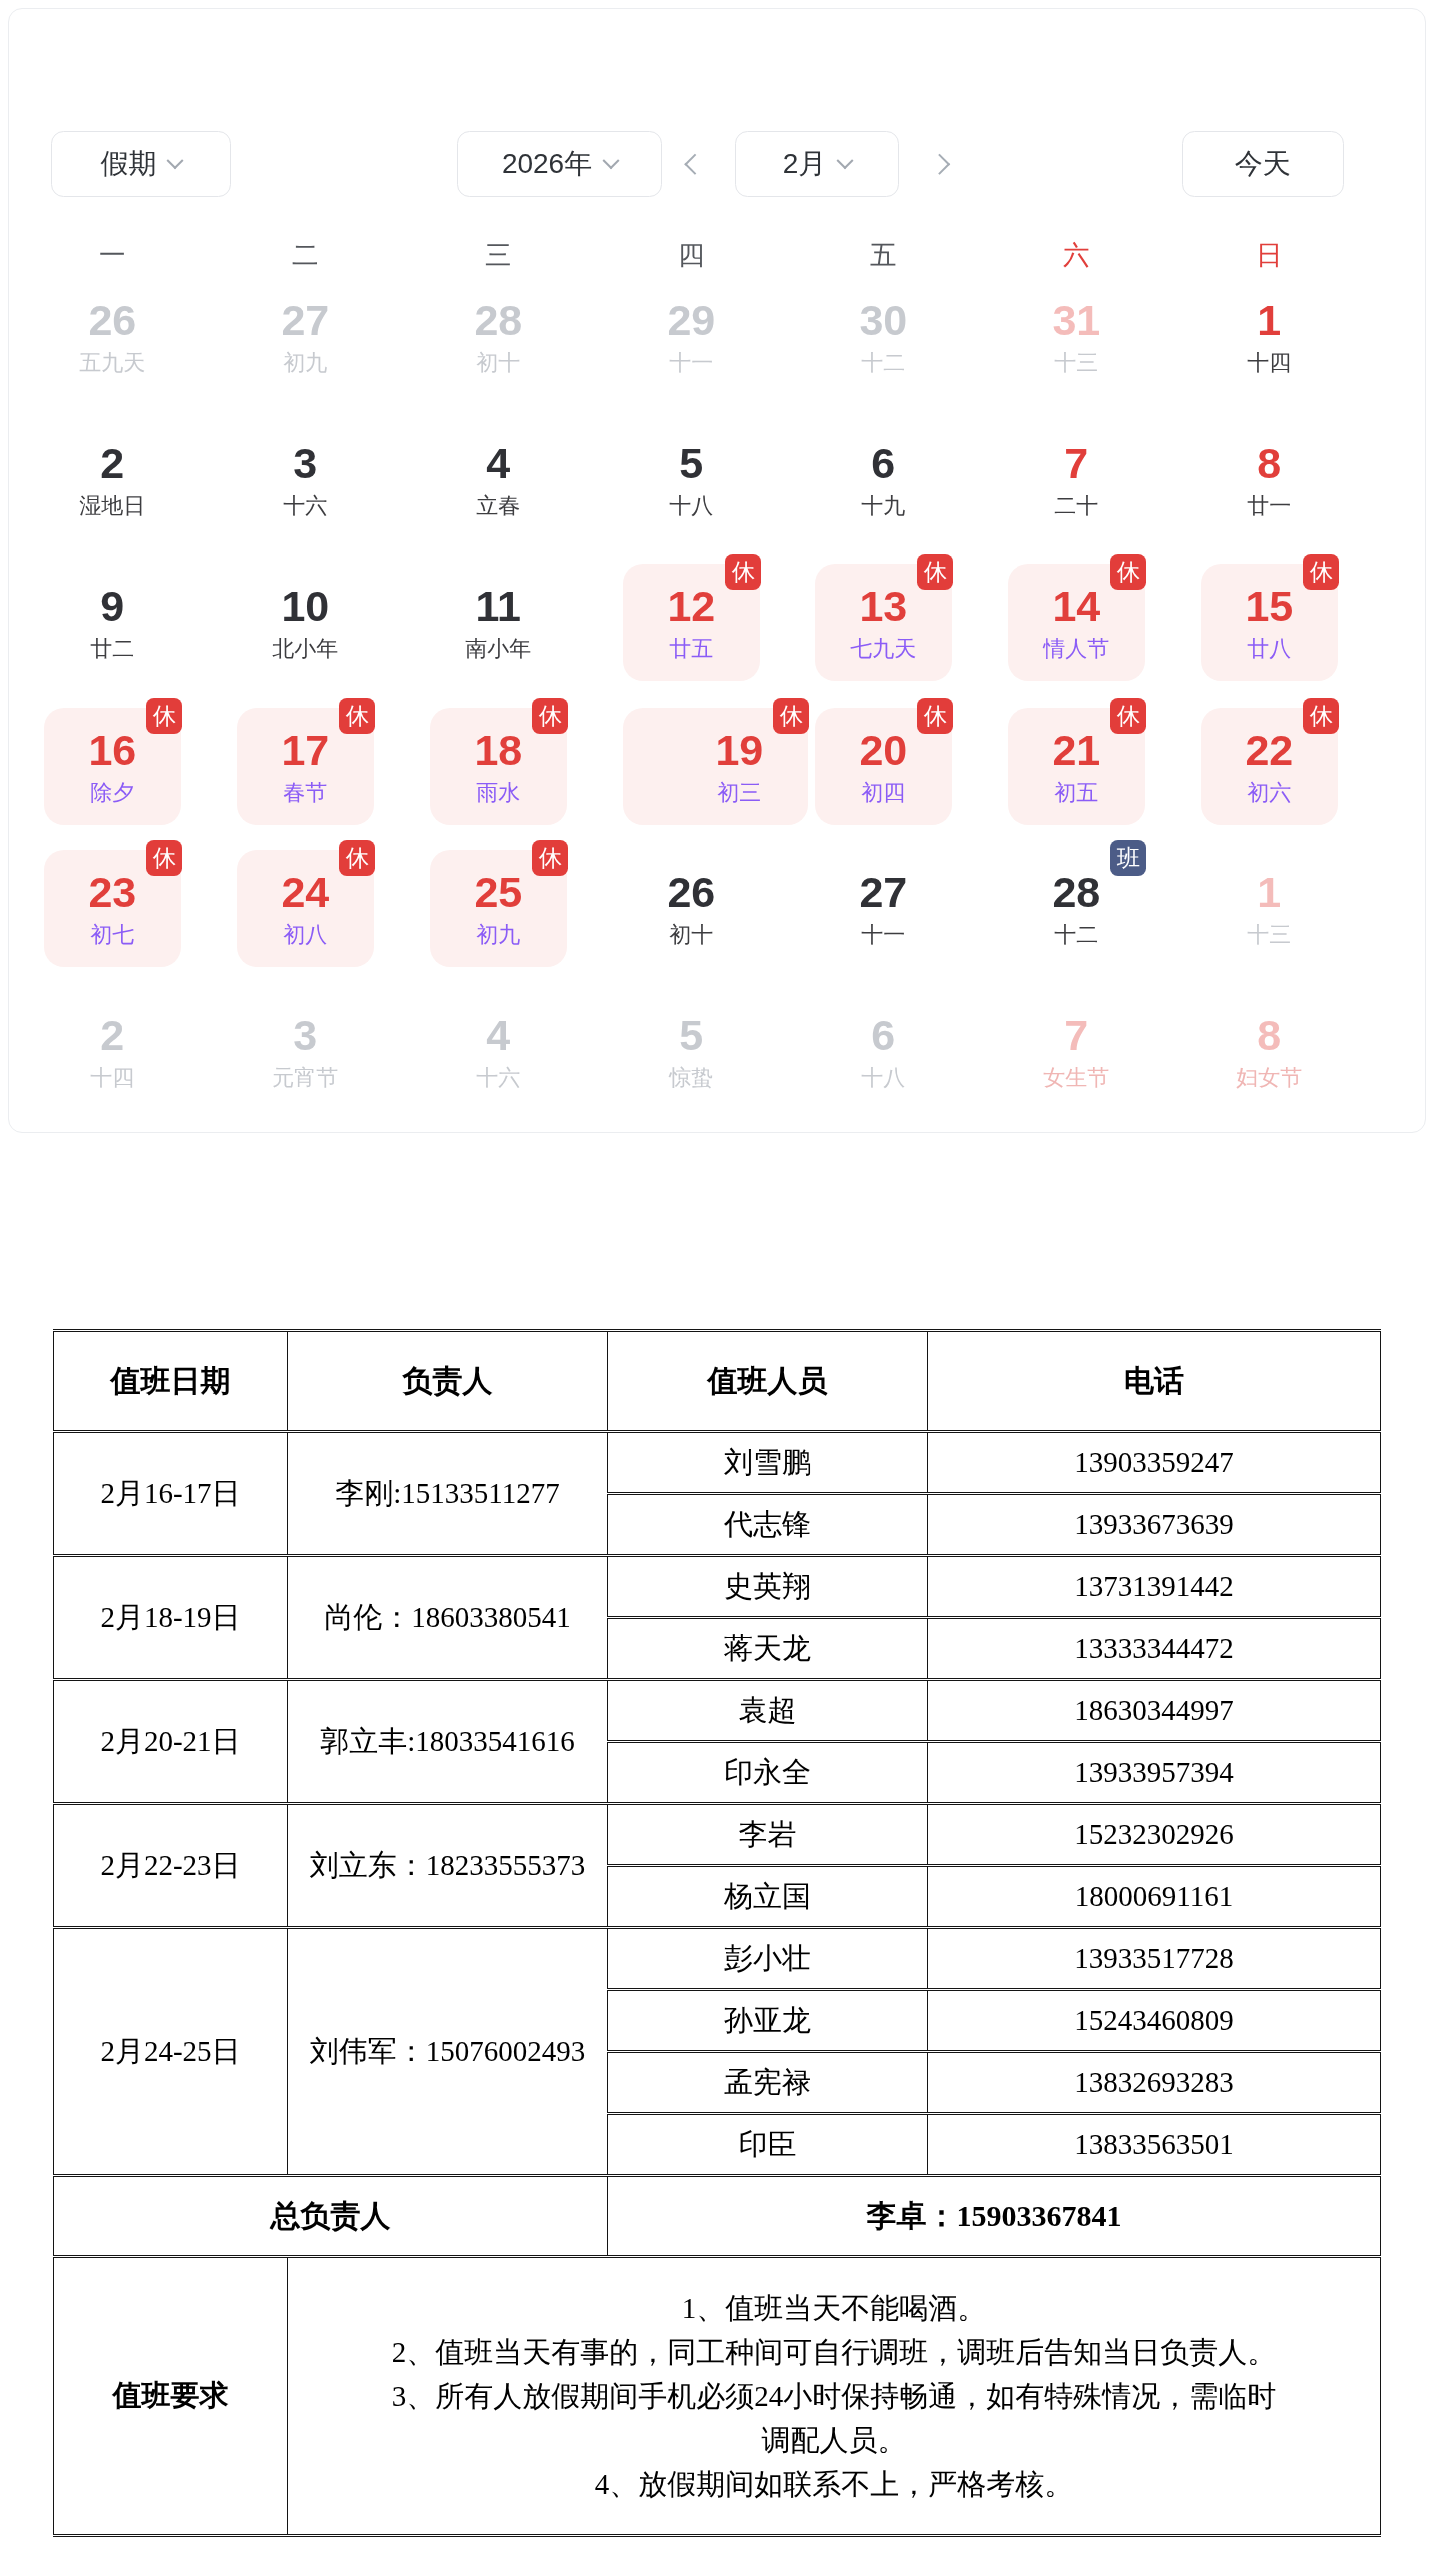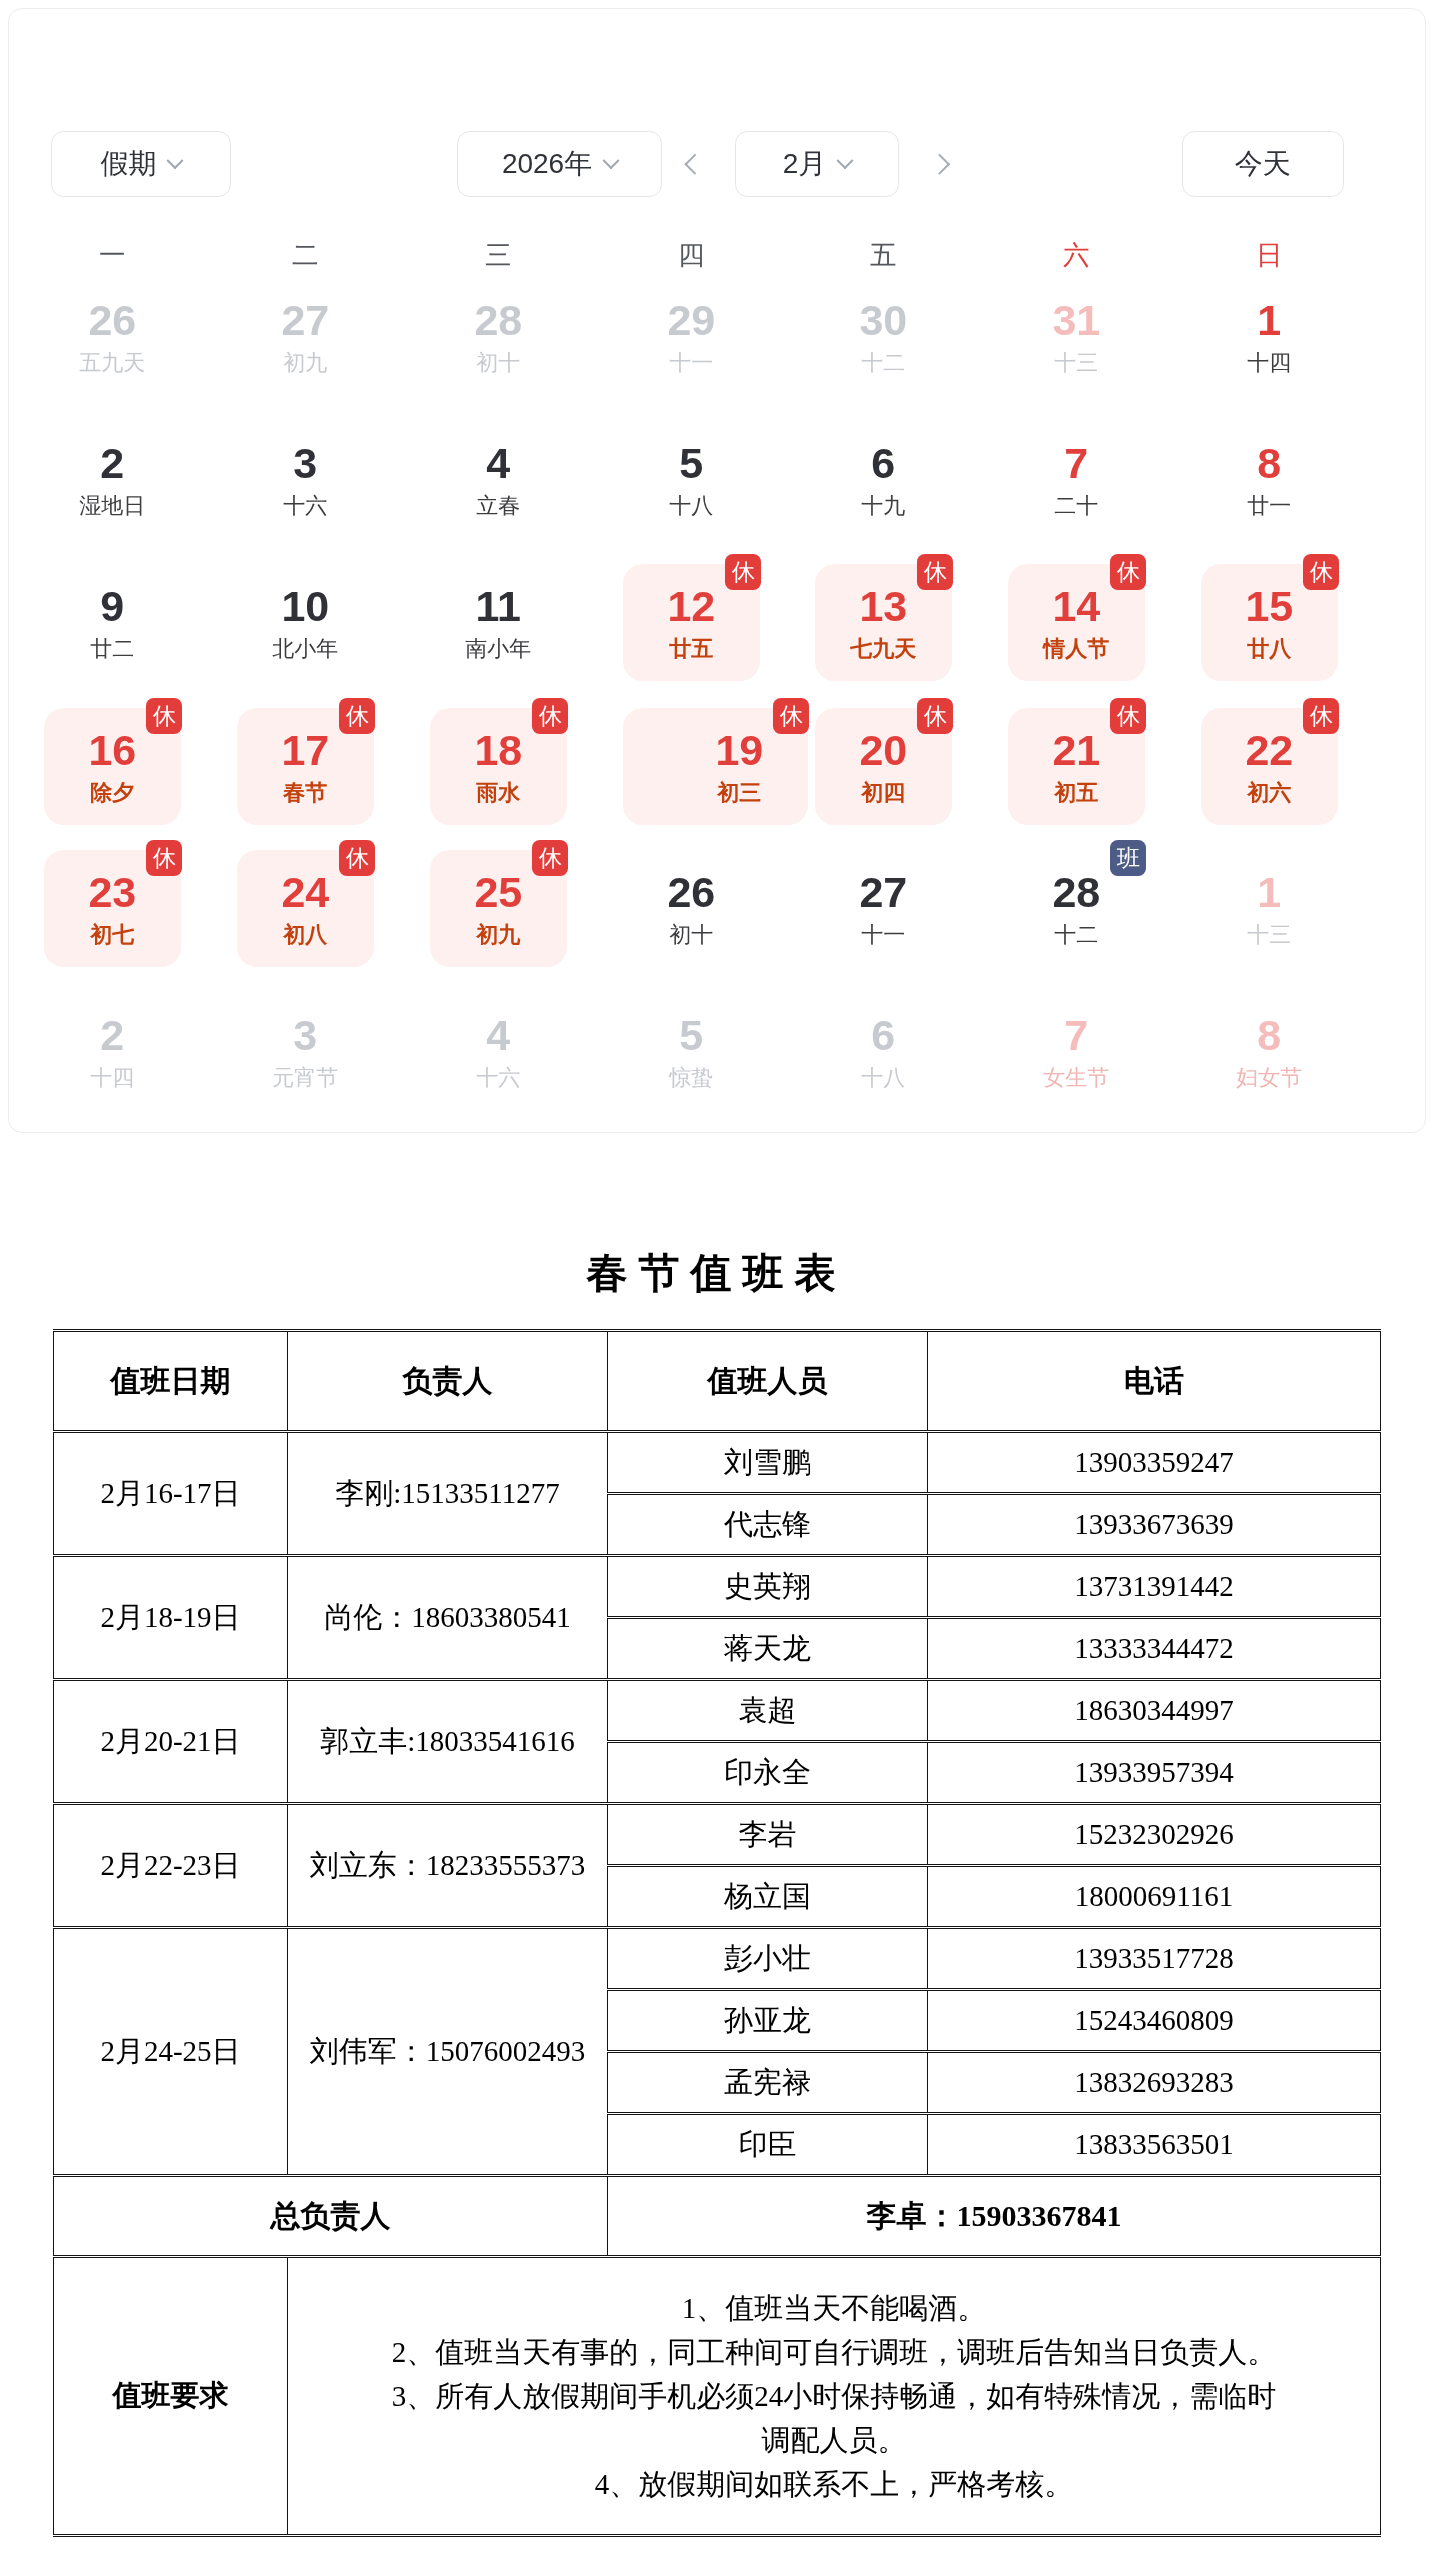--- a/index.html
+++ b/index.html
@@ -25,21 +25,21 @@
   .weekday{position:absolute;width:137px;text-align:center;font-size:26.5px;color:#54575c;}
   .weekday.red{color:#e13f3b;}
 
   .calendar-grid{position:absolute;left:0;top:0;width:100%;height:100%;}
   .day-cell{position:absolute;width:137px;height:117px;border-radius:20px;
     display:flex;flex-direction:column;align-items:center;justify-content:center;cursor:pointer;}
   .holiday-bg{background:#fdf0ef;}
   .day-num{font-size:43px;line-height:1;font-weight:600;}
   .day-lunar{font-size:22px;margin-top:10px;line-height:1;}
   .n-dark{color:#303136;} .n-red{color:#e13f3b;} .n-gray{color:#c7cacf;} .n-pink{color:#f4bcba;}
-  .l-dark{color:#3d3d40;} .l-red{color:#c2410c;font-weight:bold;} .l-gray{color:#c7cacf;font-family:Liberation Serif, serif;} .l-pink{color:#f0b6b4;text-align:right;}
+  .l-dark{color:#3d3d40;} .l-red{color:#8b5cf6;} .l-gray{color:#c7cacf;font-family:Liberation Serif, serif;} .l-pink{color:#f0b6b4;text-align:right;}
   .badge{position:absolute;top:-9.4px;right:-1.6px;width:36px;height:36px;border-radius:7.8px;
     display:flex;align-items:center;justify-content:center;color:#fff;font-size:23.4px;font-weight:500;}
   .badge-rest{background:#e23d3a;}
   .badge-work{background:#4c5c87;}
 
   
   .roster-title{position:absolute;left:0;top:1246px;width:100%;text-align:center;
     font-family:"Liberation Serif","DejaVu Serif",serif;font-size:41px;font-weight:700;
     letter-spacing:11px;color:#000;}
   .roster-wrap{position:absolute;left:53px;top:1329px;}
@@ -280,21 +280,20 @@
           <div class="day-num n-pink">7</div>
           <div class="day-lunar l-pink">女生节</div>
         </div>
         <div class="day-cell" style="left: 1192px; top: 984px;">
           <div class="day-num n-pink">8</div>
           <div class="day-lunar l-pink">妇女节</div>
         </div>
       </div>
   </div>
 
-  <div class="roster-title">春节值班表</div>
 
   <div class="roster-wrap">
     <table class="roster">
       <colgroup>
         <col style="width:234px">
           <col style="width:320px">
           <col style="width:320px">
           <col style="width:453px">
       </colgroup>
       <thead>

